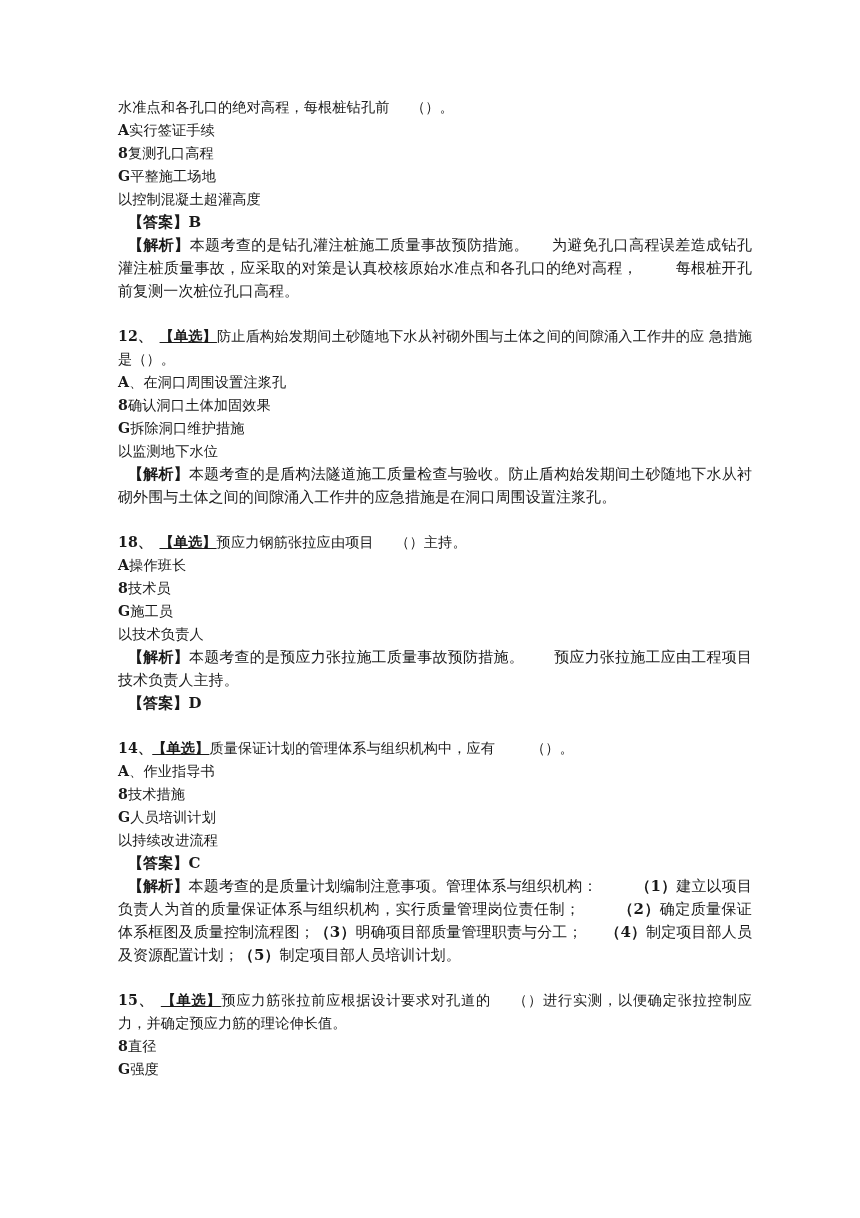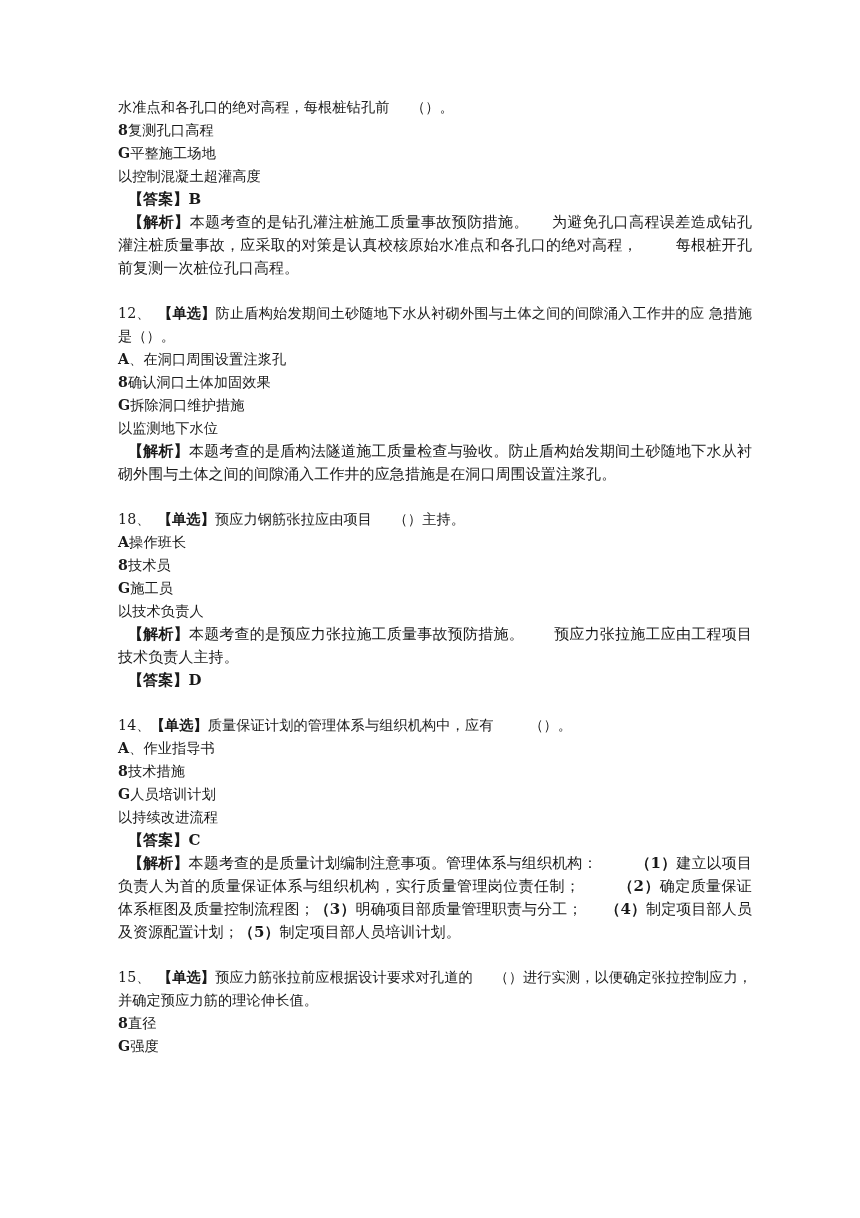--- a/index.html
+++ b/index.html
@@ -35,24 +35,25 @@
   .stem {
     font-size: 14.2px;
     line-height: 23px;
     letter-spacing: 0.1px;
     white-space: pre-wrap;
     word-break: break-all;
     text-align: justify;
     text-justify: inter-character;
   }
   .stem .qnum {
-    font-weight: normal;
+    font-weight: bold;
   }
   .stem .qtype {
     font-weight: bold;
+    text-decoration: underline;
   }
   .opt {
     font-size: 14.2px;
     line-height: 23px;
     letter-spacing: 0.1px;
     white-space: pre-wrap;
   }
   .opt .oplabel {
     font-weight: bold;
   }
@@ -81,20 +82,21 @@
 </style>
 </head>
 <body>
 
 <div id="page">
   <div id="content">
 
     <div class="q-block">
       <div class="stem"><span>水准点和各孔口的绝对高程，每根桩钻孔前  （）。</span></div>
 
+      <div class="opt"><span class="oplabel">A</span><span>实行签证手续</span></div>
       <div class="opt"><span class="oplabel">8</span><span>复测孔口高程</span></div>
       <div class="opt"><span class="oplabel">G</span><span>平整施工场地</span></div>
       <div class="opt opt-d"><span class="oplabel">以</span><span>控制混凝土超灌高度</span></div>
 
       <div class="meta"><span class="tag">【答案】</span><span class="ansval">B</span></div>
       <div class="meta"><span class="tag">【解析】</span><span>本题考查的是钻孔灌注桩施工质量事故预防措施。  为避免孔口高程误差造成钻孔灌注桩质量事故，应采取的对策是认真校核原始水准点和各孔口的绝对高程，   每根桩开孔前复测一次桩位孔口高程。</span></div>
     </div>
 
     <div class="q-block">
       <div class="stem"><span class="qnum">12</span><span class="qnum">、</span><span class="ghost-space"> </span><span class="qtype">【单选】</span><span>防止盾构始发期间土砂随地下水从衬砌外围与土体之间的间隙涌入工作井的应 急措施是（）。</span></div>

